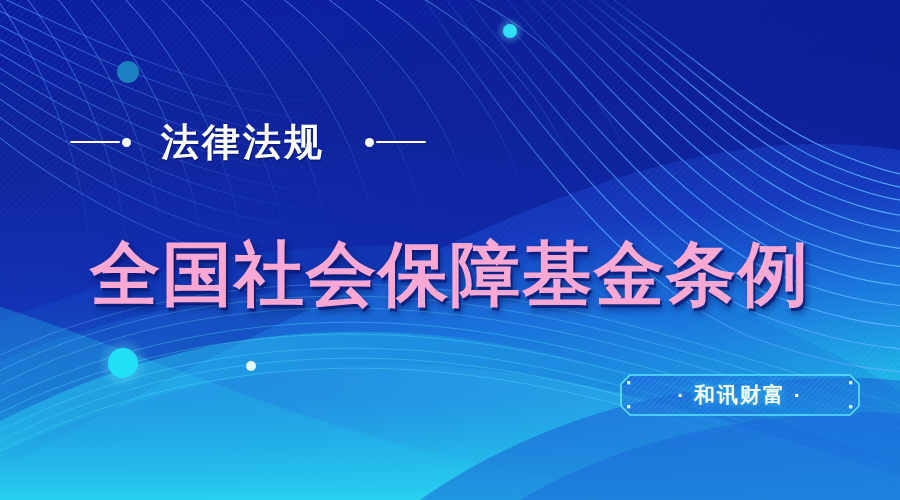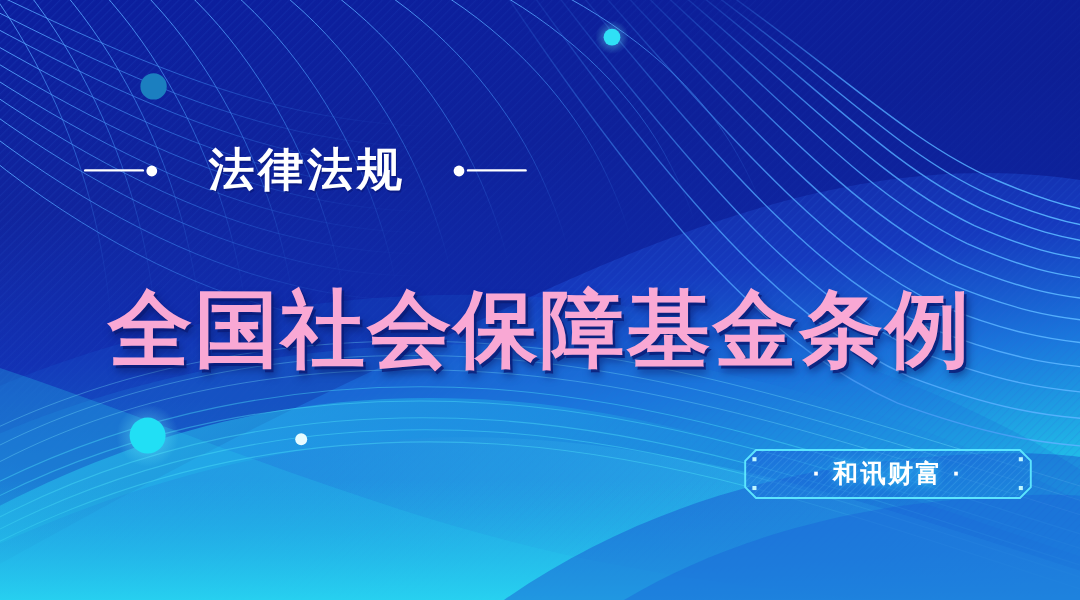--- a/index.html
+++ b/index.html
@@ -21,21 +21,21 @@
     display:flex;align-items:center;
   }
   .orn{display:flex;align-items:center;}
   .orn-left{margin-left:70px;}
   .orn-right{margin-left:40px;}
   .orn-line{height:2px;background:#ffffff;width:50px;border-radius:1px;}
   .orn-dot{width:9px;height:9px;border-radius:50%;background:#ffffff;}
   .orn-left .orn-dot{margin-left:2px;}
   .orn-right .orn-dot{margin-right:2px;}
   .eyebrow-text{
-    margin-left:43px;margin-right:0;
+    margin-left:30px;margin-right:0;
     font-size:38px;font-weight:bold;color:#ffffff;
     letter-spacing:3px;line-height:1;
     text-shadow:1px 2px 0 rgba(5,18,110,.55);
     white-space:nowrap;
   }
 
   
   .main-title{
     position:absolute;left:0;top:230px;width:900px;
     text-align:center;

